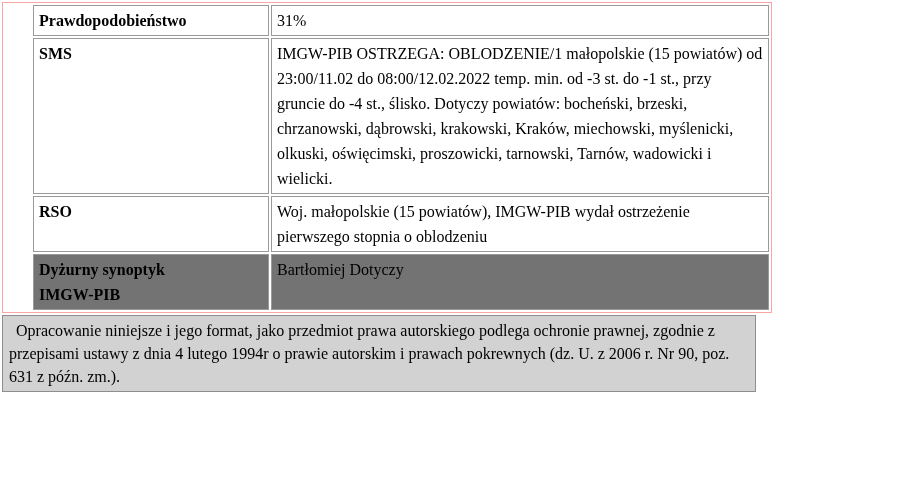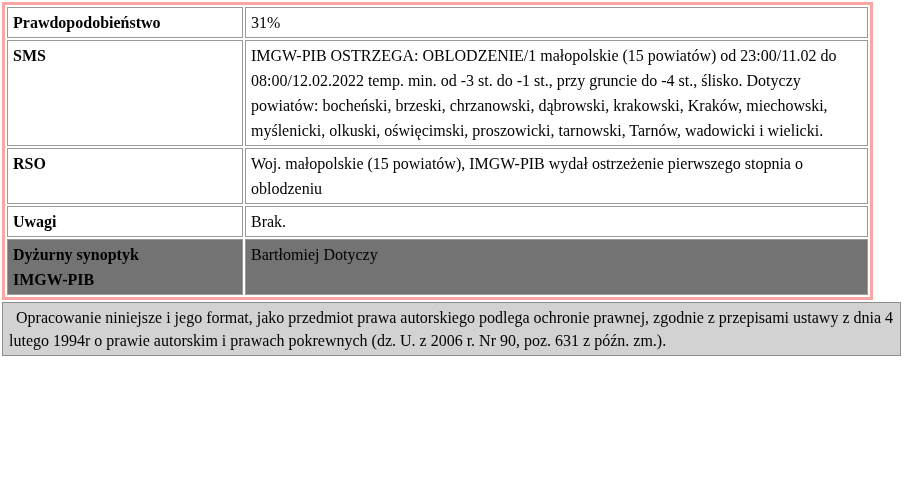--- a/index.html
+++ b/index.html
@@ -12,46 +12,47 @@
   body {
     width: 904px;
     height: 479px;
     overflow: hidden;
     box-sizing: border-box;
   }
   .page {
     padding: 2px;
   }
   table.details {
-    width: 871px;
+    width: 770px;
     border-collapse: separate;
     border-spacing: 2px;
-    border: 3px solid #fca5a5;
+    border: 1px solid #fca5a5;
     background: #ffffff;
     table-layout: fixed;
+    padding-left: 28px;
   }
   table.details td {
     border: 1px solid #9a9a9a;
     vertical-align: top;
     padding: 2px 5px;
     font-size: 16px;
     line-height: 25px;
     background: #ffffff;
   }
   table.details td.label {
     width: 224px;
     font-weight: bold;
     white-space: pre-line;
   }
   table.details tr.highlight td {
     background: #737373;
   }
   .footer-box {
     margin-top: 2px;
-    width: 899px;
+    width: 754px;
     box-sizing: border-box;
     border: 1px solid #8e8e8e;
     background: #d2d2d2;
     padding: 3px 6px;
   }
   .footer-box p {
     margin: 0;
     font-size: 16px;
     line-height: 23px;
     text-indent: 7px;
@@ -69,24 +70,20 @@
         <td class="value">31%</td>
       </tr>
       <tr>
         <td class="label">SMS</td>
         <td class="value">IMGW-PIB OSTRZEGA: OBLODZENIE/1 małopolskie (15 powiatów) od 23:00/11.02 do 08:00/12.02.2022 temp. min. od -3 st. do -1 st., przy gruncie do -4 st., ślisko. Dotyczy powiatów: bocheński, brzeski, chrzanowski, dąbrowski, krakowski, Kraków, miechowski, myślenicki, olkuski, oświęcimski, proszowicki, tarnowski, Tarnów, wadowicki i wielicki.</td>
       </tr>
       <tr>
         <td class="label">RSO</td>
         <td class="value">Woj. małopolskie (15 powiatów), IMGW-PIB wydał ostrzeżenie pierwszego stopnia o oblodzeniu</td>
       </tr>
-      <tr>
-        <td class="label">Uwagi</td>
-        <td class="value">Brak.</td>
-      </tr>
       <tr class="highlight">
         <td class="label">Dyżurny synoptyk
 IMGW-PIB</td>
         <td class="value">Bartłomiej Dotyczy</td>
       </tr>
     </tbody>
   </table>
 
   <div class="footer-box">
     <p>Opracowanie niniejsze i jego format, jako przedmiot prawa autorskiego podlega ochronie prawnej, zgodnie z przepisami ustawy z dnia 4 lutego 1994r o prawie autorskim i prawach pokrewnych (dz. U. z 2006 r. Nr 90, poz. 631 z późn. zm.).</p>

